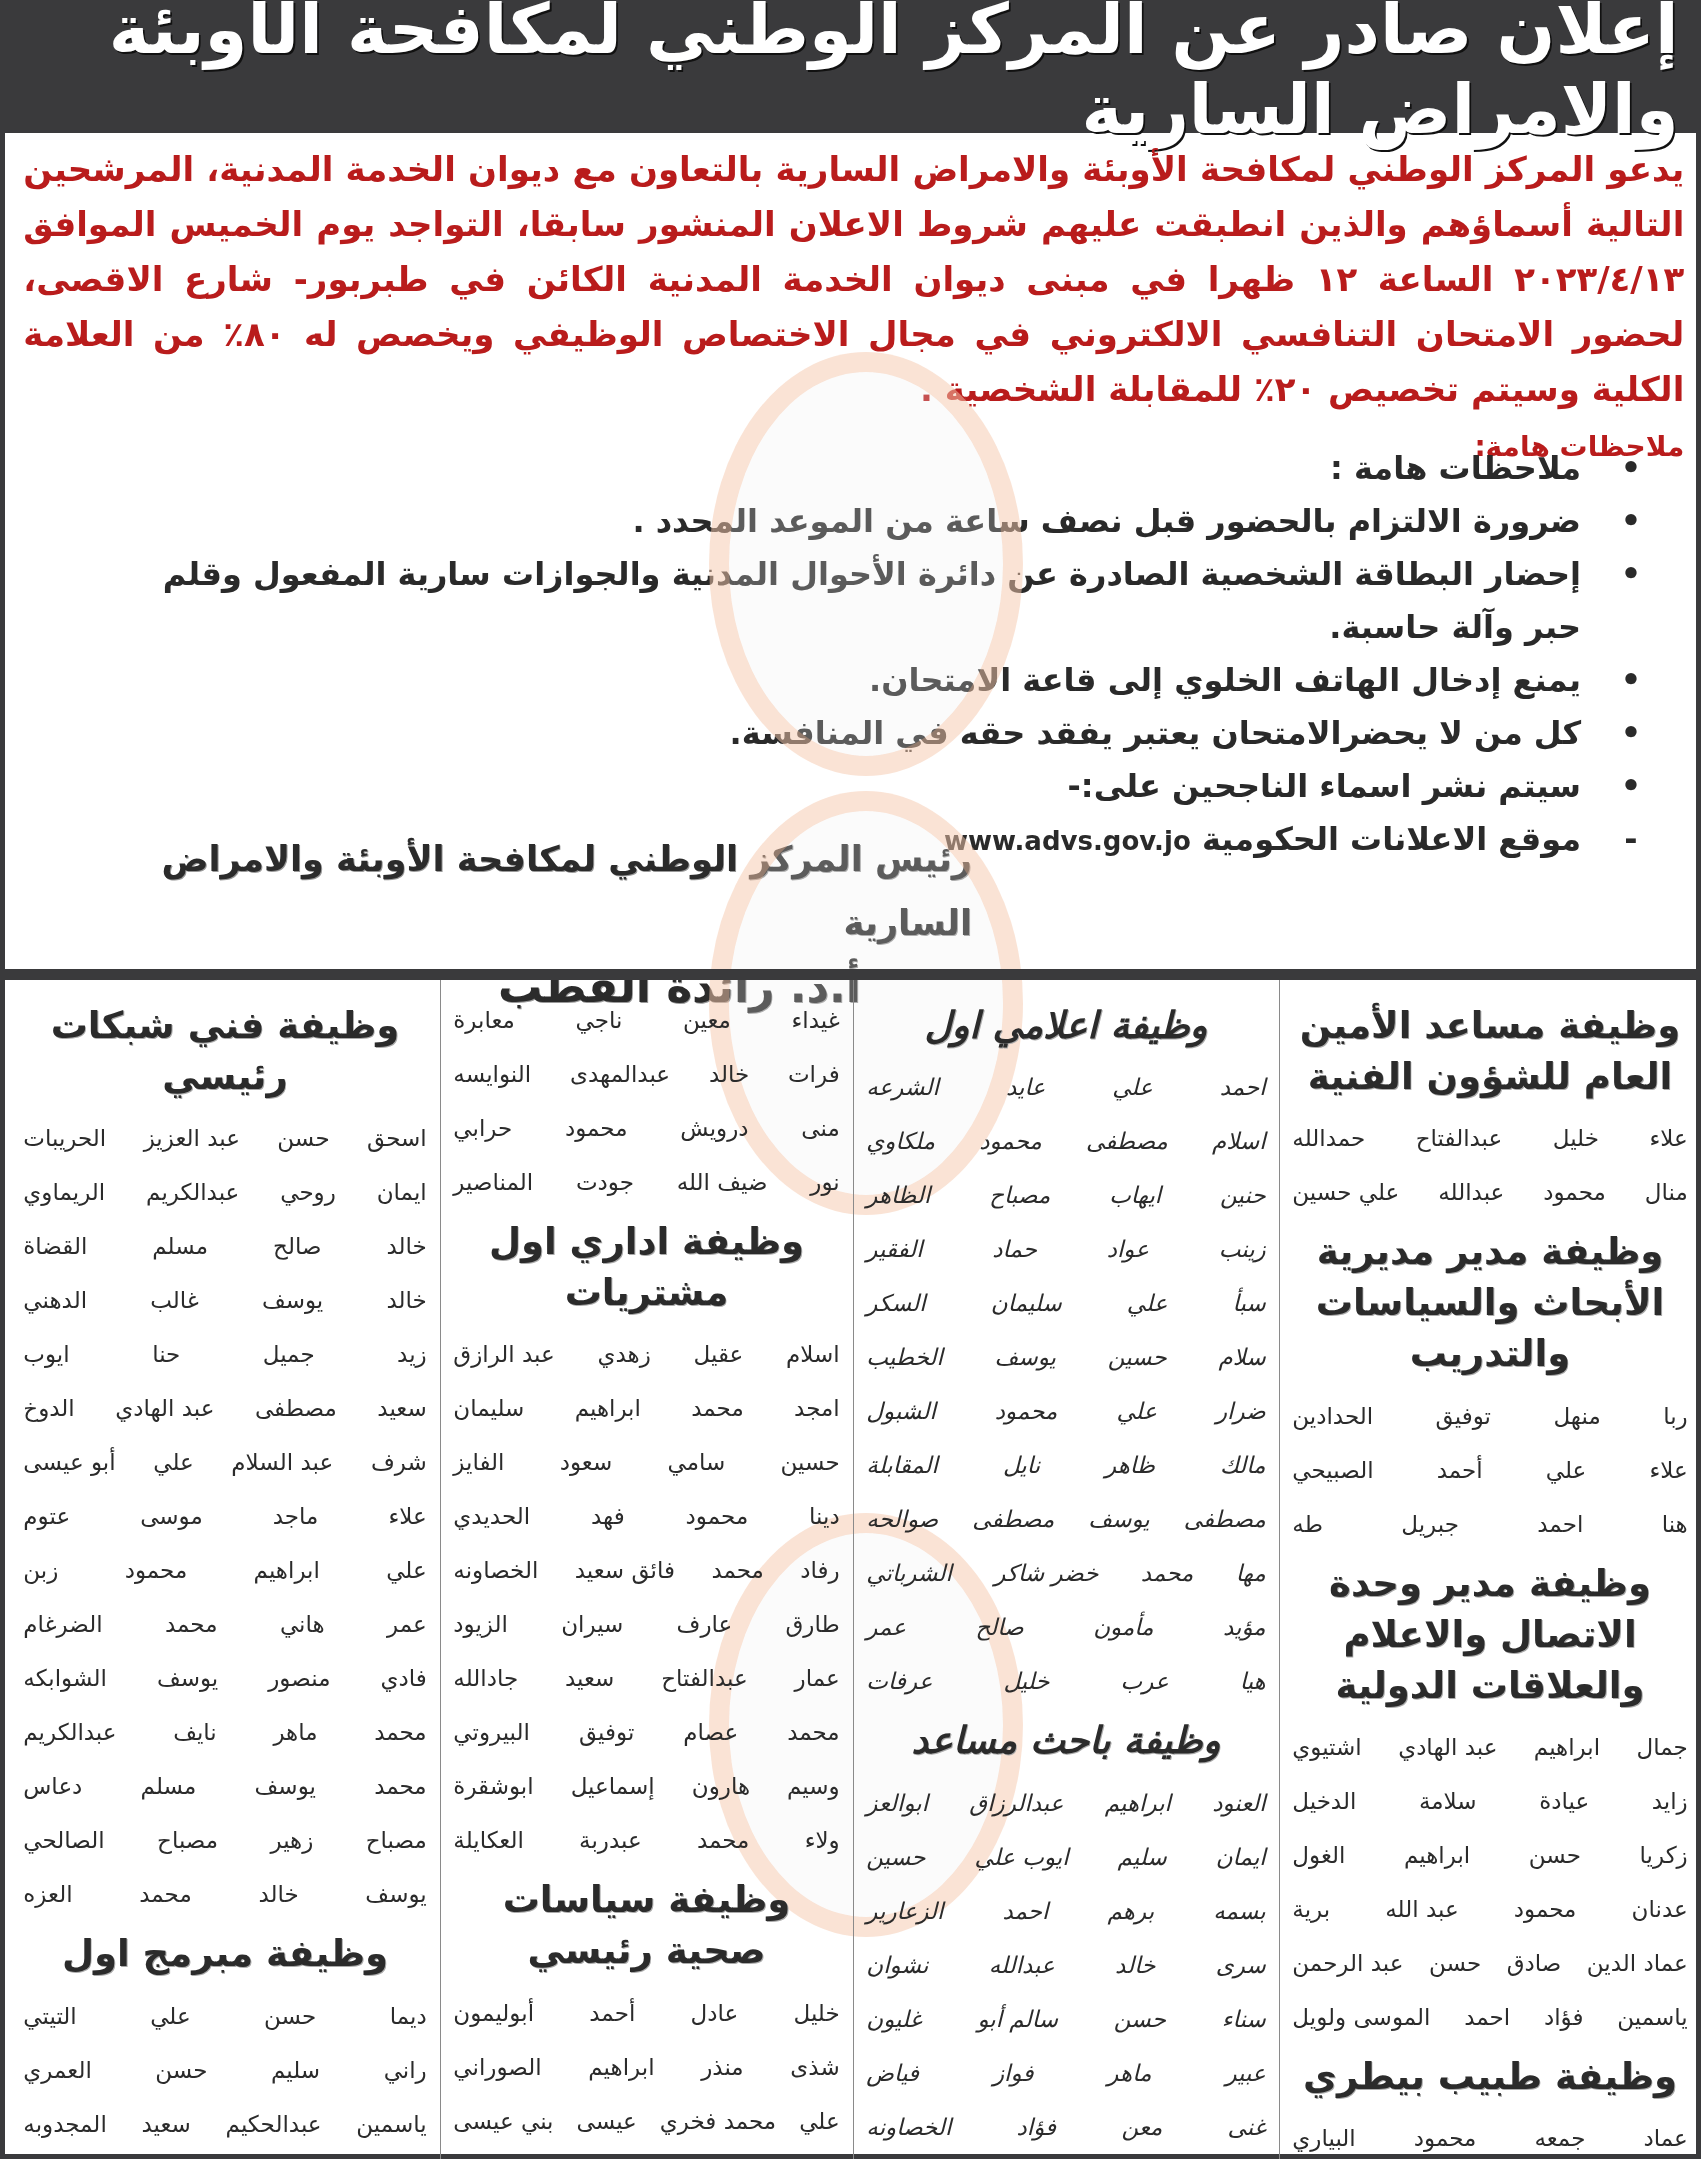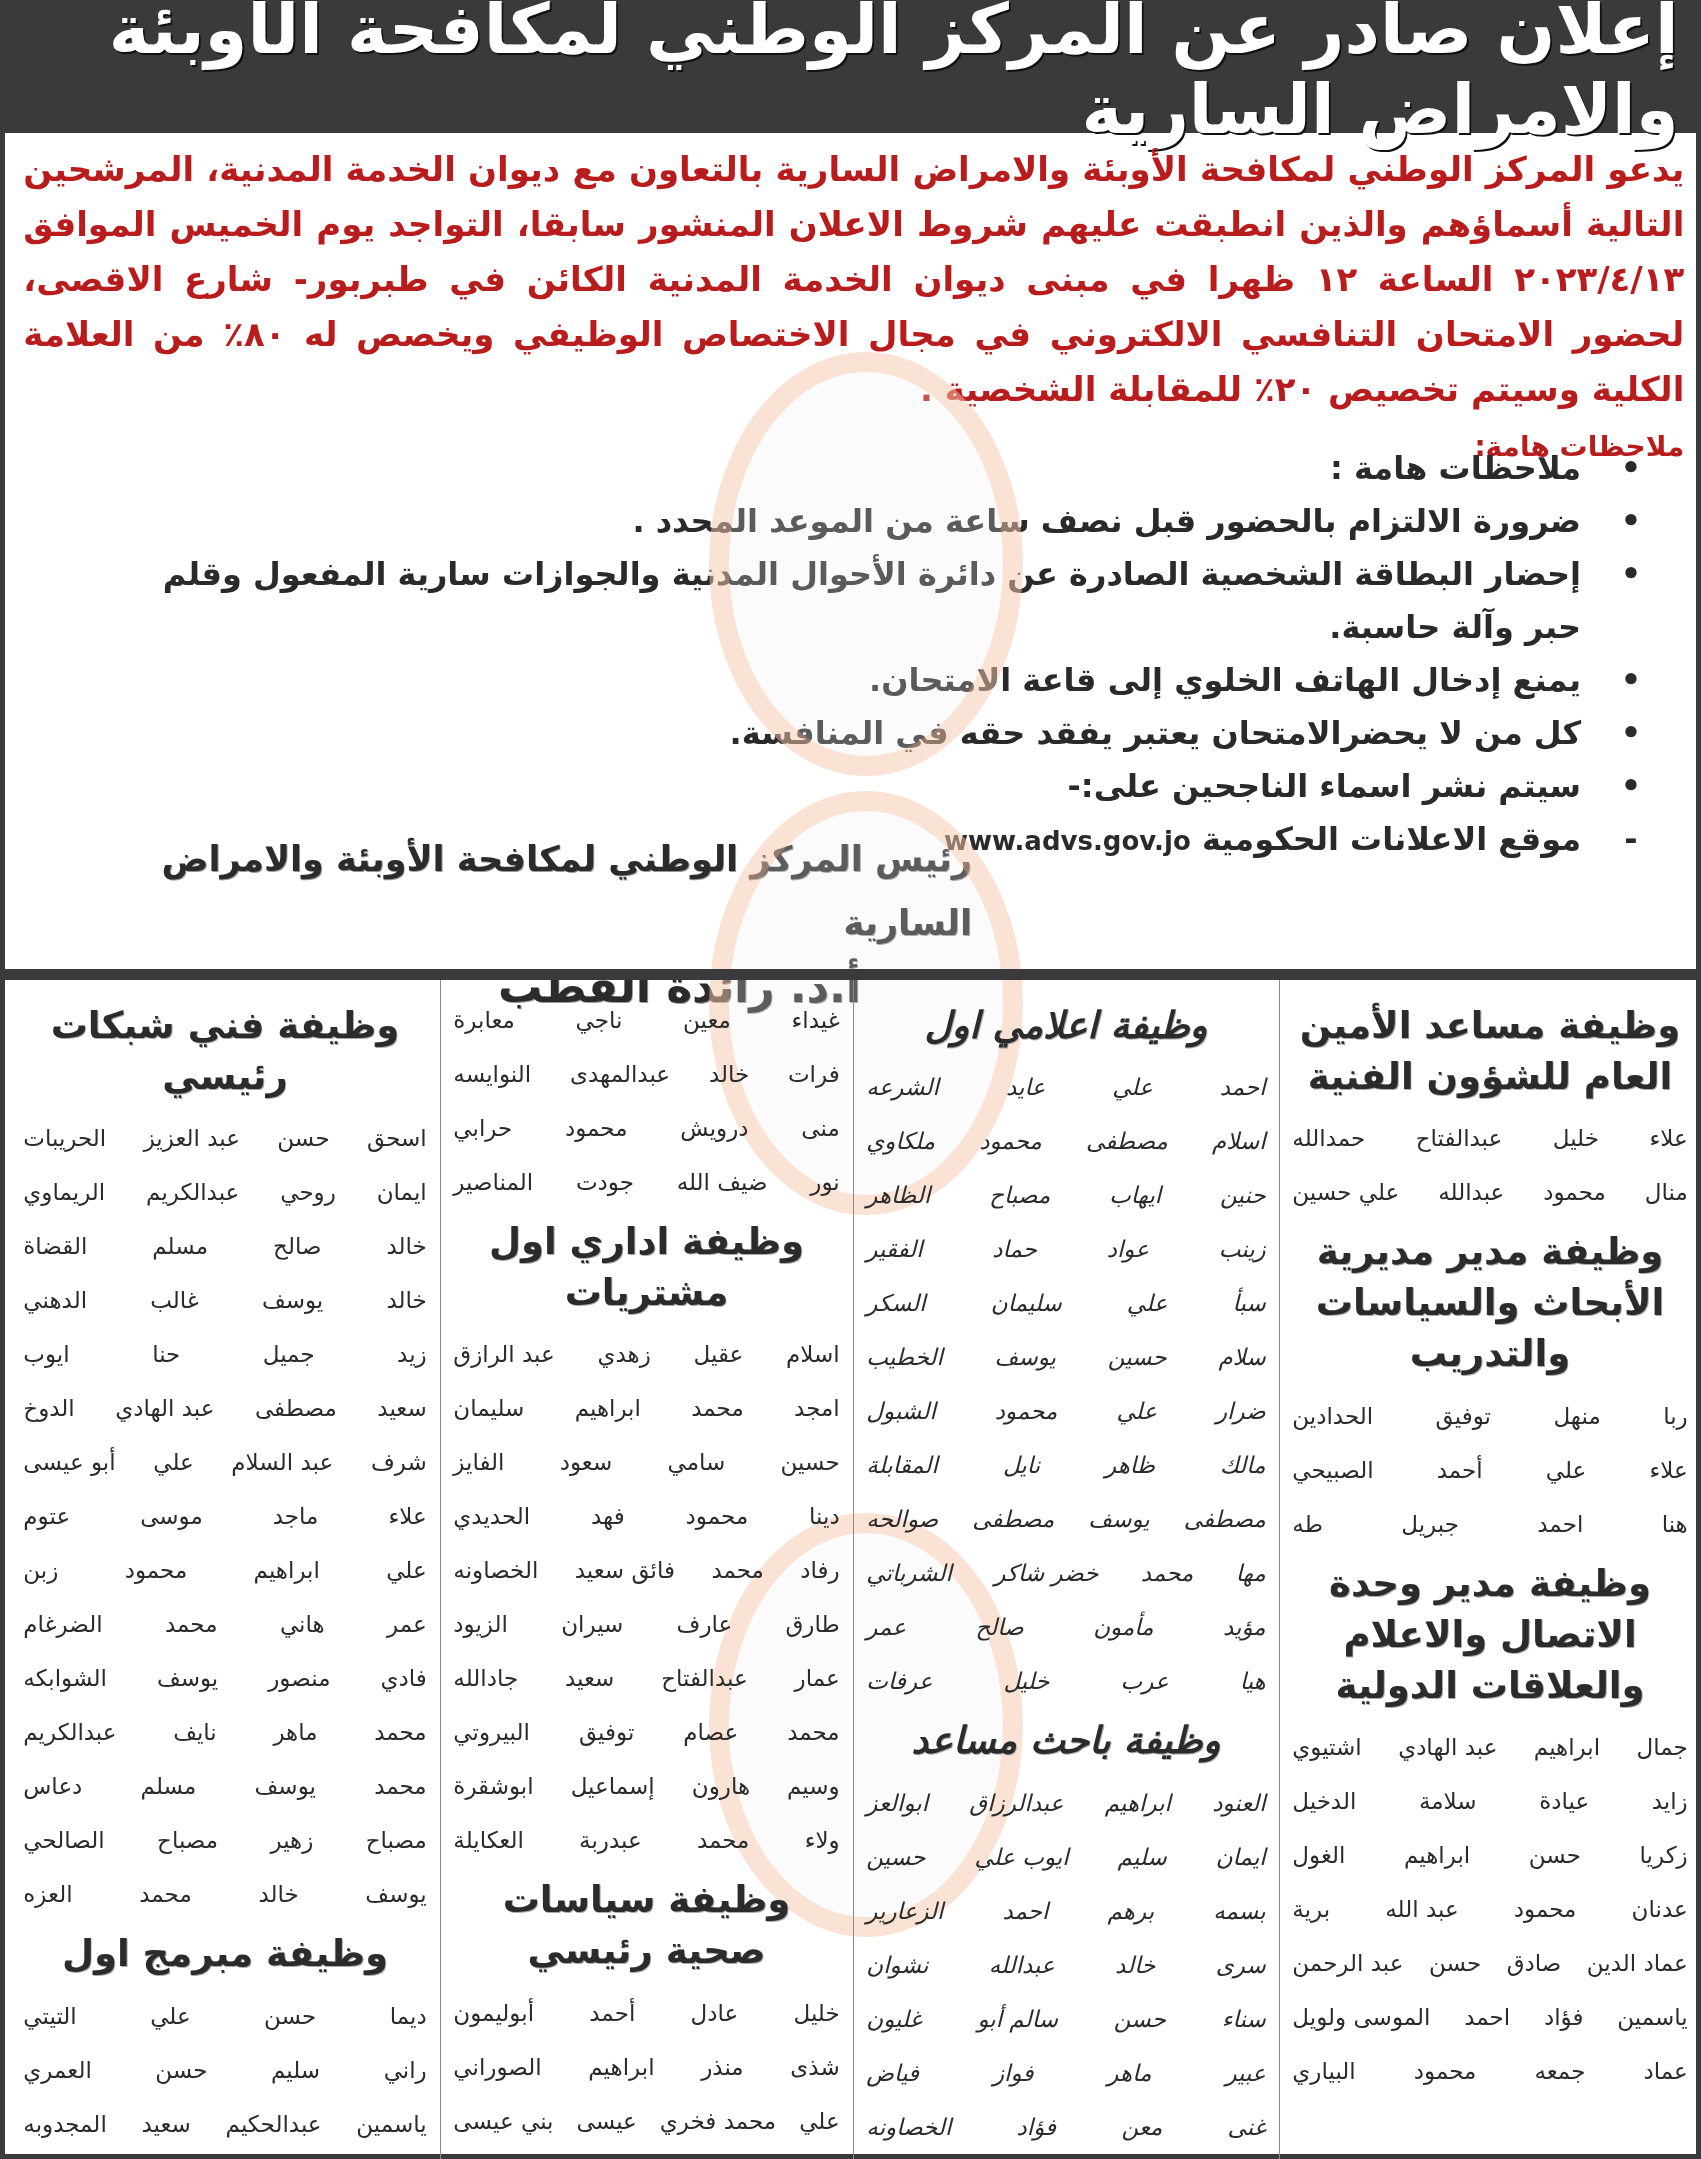--- a/index.html
+++ b/index.html
@@ -178,20 +178,21 @@
           <span>صادق</span>
           <span>حسن</span>
           <span>عبد الرحمن</span>
         </div>
         <div class="name-row">
           <span>ياسمين</span>
           <span>فؤاد</span>
           <span>احمد</span>
           <span>الموسى ولويل</span>
         </div>
+        <div class="job-title">وظيفة طبيب بيطري</div>
         <div class="name-row">
           <span>عماد</span>
           <span>جمعه</span>
           <span>محمود</span>
           <span>البياري</span>
         </div>
       </div>
       <div class="col col2">
         <div class="job-title">وظيفة اعلامي اول</div>
         <div class="name-row">

